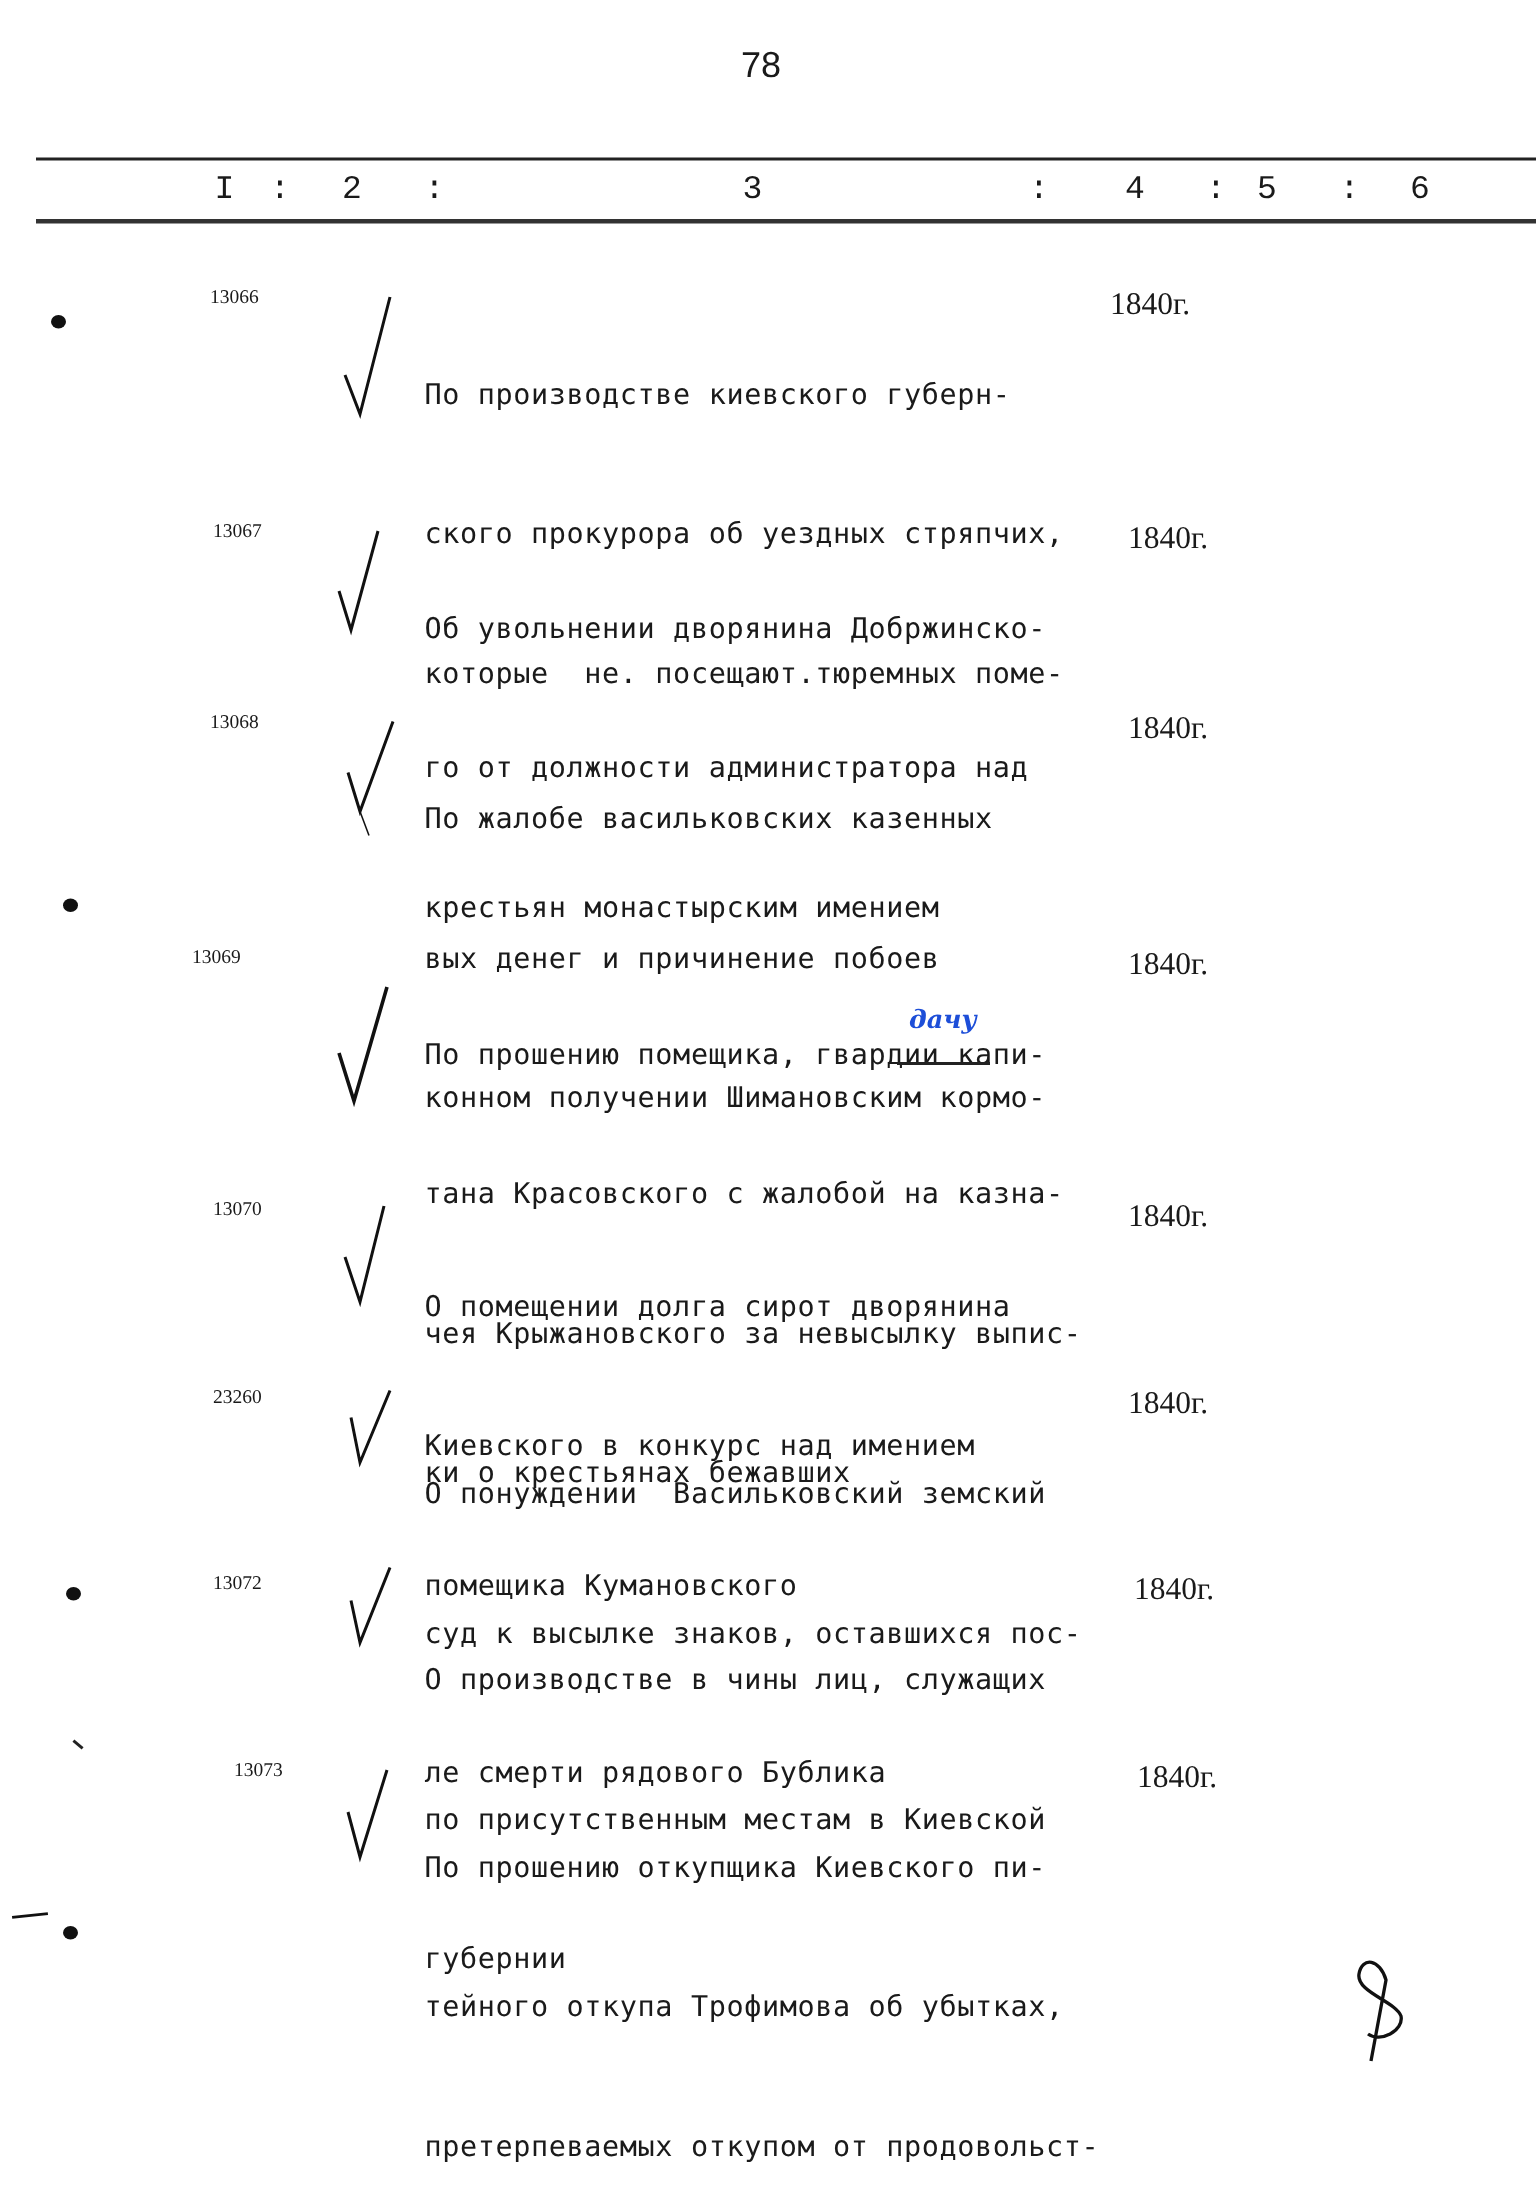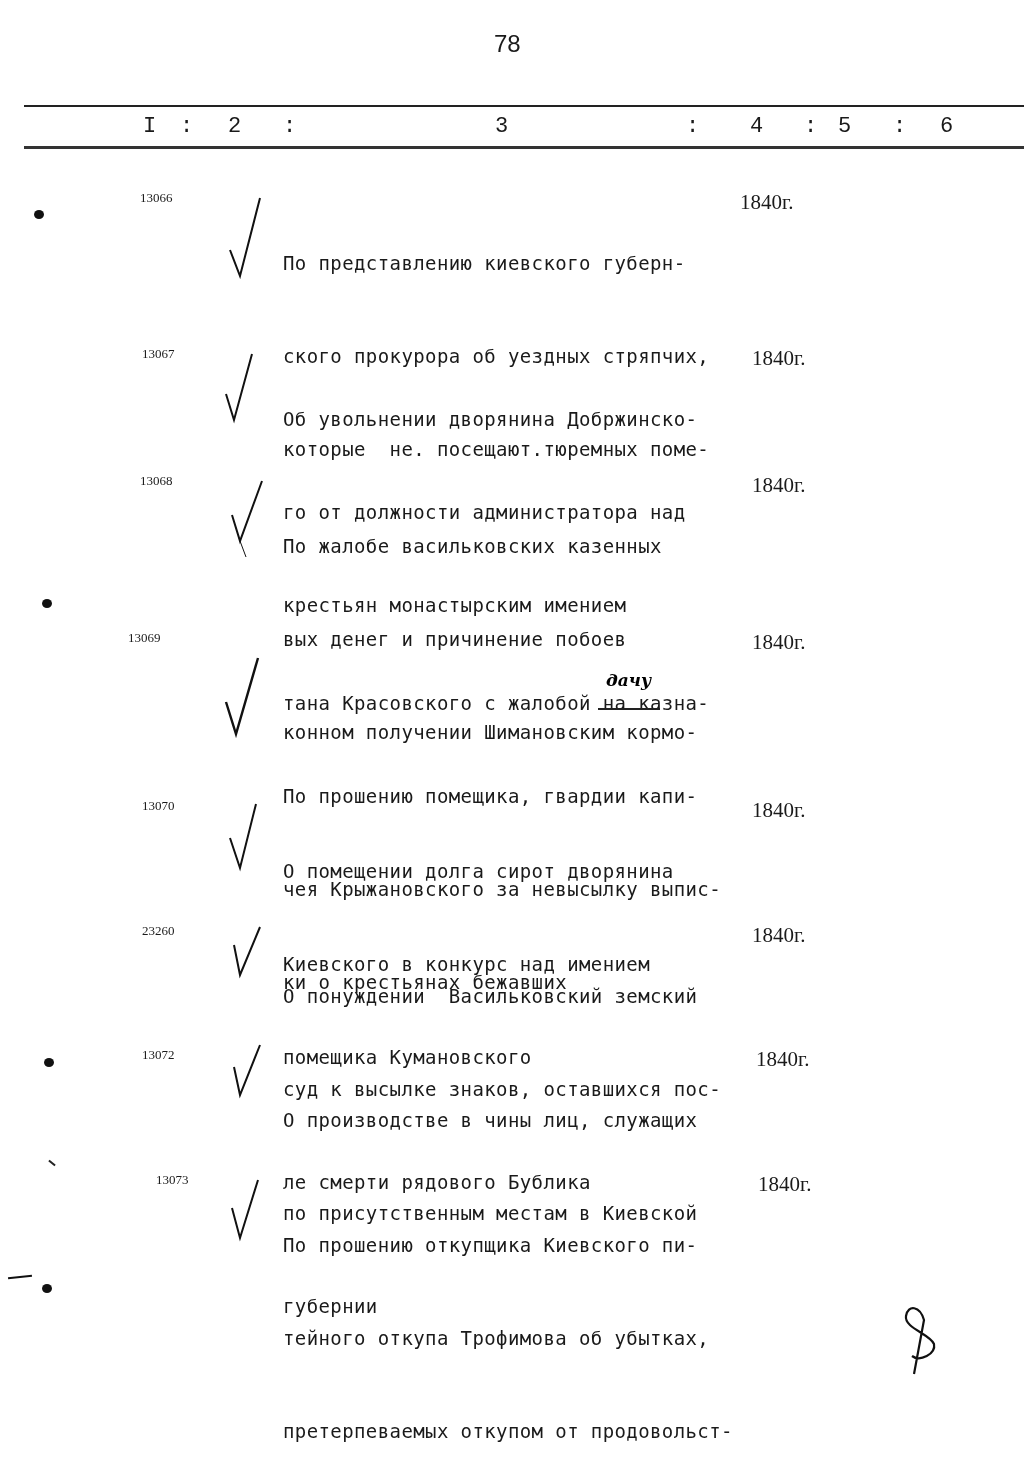--- a/index.html
+++ b/index.html
@@ -42,21 +42,21 @@
     }
     .check { position: absolute; }
     .check svg { display: block; }
     .dot {
       position: absolute; width: 10px; height: 9px; border-radius: 50%;
       background: #111;
     }
     .signature { position: absolute; left: 890px; top: 1300px; }
     .correction {
       position: absolute; font-family: "DejaVu Serif", serif; font-style: italic;
-      font-size: 17px; font-weight: bold; color: #000000;
+      font-size: 17px; font-weight: bold; color: #1d4ed8;
     }
     .strike {
       position: absolute; height: 2px; background: #222;
     }
   </style>
 </head>
 <body>
 
 <div class="page-number">78</div>
 
@@ -77,21 +77,21 @@
 <div class="rule bottom"></div>
 
 <div class="entry" style="top:190px">
   <span class="num" style="left:140px;top:0">13066</span>
   <span class="check" style="left:226px;top:4px">
     <svg width="36" height="86" viewBox="0 0 36 86">
         <path d="M4 56 L14 82 L34 4" stroke="#111" stroke-width="2" fill="none"></path>
       </svg>
   </span>
   <div class="desc" style="top:-4px">
-    <div>По представлению киевского губерн-</div>
+    <div>По производстве киевского губерн-</div>
     <div>ского прокурора об уездных стряпчих,</div>
     <div>которые  не. посещают.тюремных поме-</div>
   </div>
   <span class="year" style="left:740px;top:0">1840г.</span>
 </div>
 
 <div class="entry" style="top:346px">
   <span class="num" style="left:142px;top:0">13067</span>
   <span class="check" style="left:222px;top:6px">
     <svg width="36" height="72" viewBox="0 0 36 72">
@@ -123,22 +123,22 @@
 </div>
 
 <div class="entry" style="top:630px">
   <span class="num" style="left:128px;top:0">13069</span>
   <span class="check" style="left:222px;top:24px">
     <svg width="40" height="90" viewBox="0 0 40 90">
         <path d="M4 48 L14 80 L36 4" stroke="#111" stroke-width="2.4" fill="none"></path>
       </svg>
   </span>
   <div class="desc" style="top:-4px">
+    <div>По прошению помещика, гвардии капи-</div>
     <div>тана Красовского с жалобой на казна-</div>
-    <div>По прошению помещика, гвардии капи-</div>
     <div>чея Крыжановского за невысылку выпис-</div>
     <div>ки о крестьянах бежавших</div>
   </div>
   <span class="correction" style="left:606px;top:40px">дачу</span>
   <div class="strike" style="left:598px;top:78px;width:62px"></div>
   <span class="year" style="left:752px;top:0">1840г.</span>
 </div>
 
 <div class="entry" style="top:798px">
   <span class="num" style="left:142px;top:0">13070</span>

